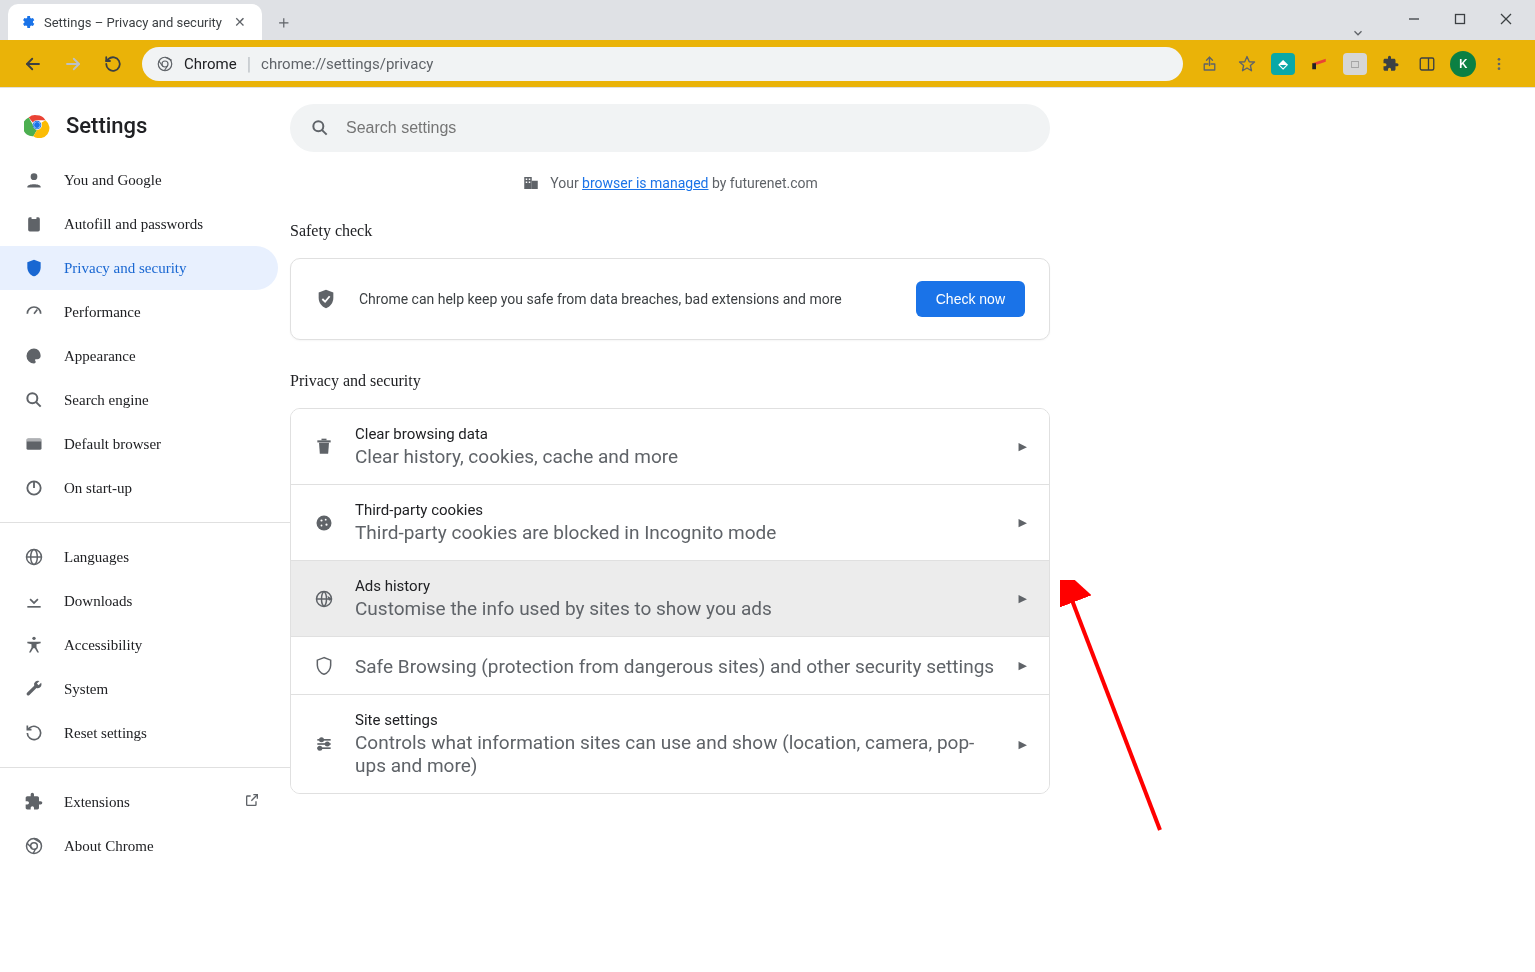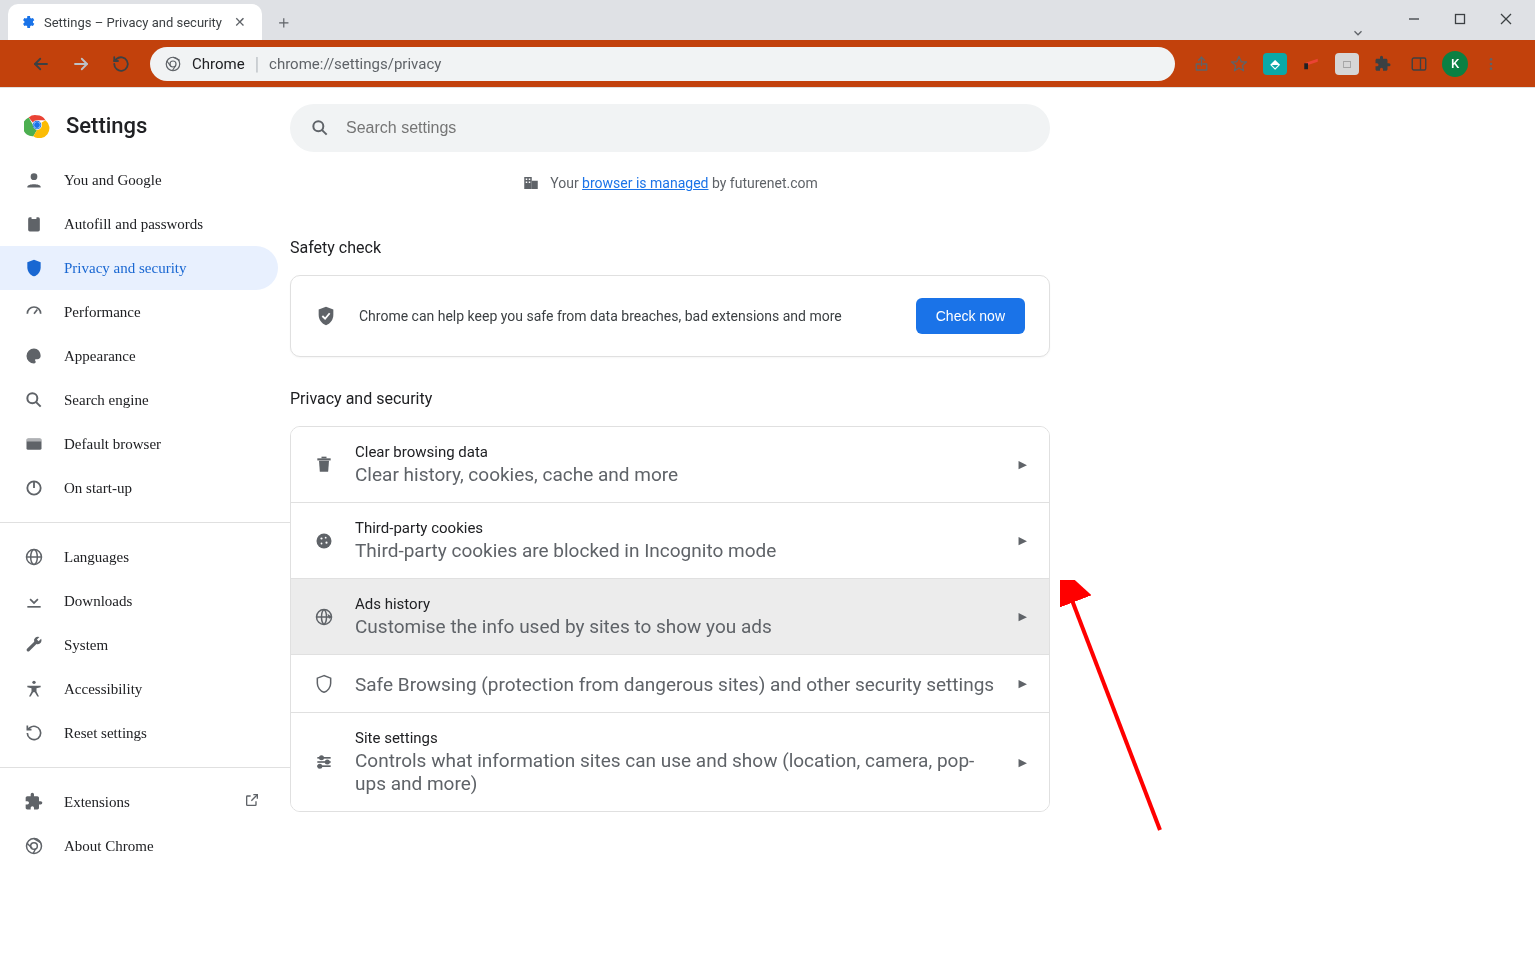--- a/index.html
+++ b/index.html
@@ -38,25 +38,25 @@
     width: 28px; height: 28px; display:flex; align-items:center; justify-content:center;
     font-size: 18px; color:#5f6368; margin-left:8px; margin-bottom:4px;
   }
   .titlebar-spacer { flex: 1; }
   .win-controls { display:flex; align-items:center; margin-bottom:6px; margin-right:6px; gap: 0; }
   .win-controls div { width:46px; height:30px; display:flex; align-items:center; justify-content:center; color:#3c4043; }
   .win-chevron { width:46px; display:flex; align-items:center; justify-content:center; color:#5f6368; margin-right:10px;}
 
   .toolbar {
     height: 48px;
-    background: #c2410c;
+    background: #eab308;
     border-bottom: 1px solid #e0e0e0;
     display: flex;
     align-items: center;
-    padding: 0 24px;
+    padding: 0 16px;
     gap: 6px;
   }
   .nav-btn {
     width: 34px; height: 34px; display:flex; align-items:center; justify-content:center;
     color:#5f6368; border-radius: 50%;
   }
   .nav-btn.disabled { color:#bdc1c6; }
   .omnibox {
     flex: 1;
     height: 34px;
@@ -113,21 +113,21 @@
   }
   .search input {
     border:none; background:transparent; outline:none; font-size:16px; color:#5f6368; flex:1;
   }
   .managed {
     display:flex; align-items:center; justify-content:center; gap:10px;
     font-size:14px; color:#5f6368; width:760px; padding:10px 0 18px;
   }
   .managed a { color:#1a73e8; text-decoration:underline; }
 
-  .section-title { font-size:16px; color:#202124; margin: 28px 0 18px; width:760px; }
+  .section-title { font-size:16px; color:#202124; margin: 12px 0 18px; width:760px;font-family:Liberation Serif, serif; }
 
   .card {
     width: 760px;
     border:1px solid #e0e0e0;
     border-radius:10px;
     background:#fff;
     box-shadow: 0 1px 2px rgba(0,0,0,0.04);
   }
   .card.safety { padding: 22px 24px; display:flex; align-items:center; gap:22px; margin-bottom:32px; }
   .safety-text { flex:1; font-size:14px; color:#3c4043; }
@@ -385,33 +385,33 @@
             <svg width="20" height="20" viewBox="0 0 24 24" fill="#5f6368">
               <path d="M12 3v10l4-4 1.4 1.4L12 16 6.6 10.4 8 9l4 4V3h0z"></path>
               <rect x="4" y="18" width="16" height="2"></rect>
             </svg>
           </span>
         <span>Downloads</span>
       </li>
       <li>
         <span class="icon">
             <svg width="20" height="20" viewBox="0 0 24 24" fill="#5f6368">
-              <path d="M21 6.5a4.5 4.5 0 0 1-6 4.24L6.5 19.24a2 2 0 1 1-2.83-2.83L12.26 8a4.5 4.5 0 0 1 6.24-5.5l-3 3 2 2 3-3c.3.6.5 1.3.5 2z"></path>
-            </svg>
-          </span>
-        <span>System</span>
-      </li>
-      <li>
-        <span class="icon">
-            <svg width="20" height="20" viewBox="0 0 24 24" fill="#5f6368">
               <circle cx="12" cy="4" r="2"></circle>
               <path d="M4 8h16v2l-5 1v4l3 6h-2l-3-5h-2l-3 5H6l3-6v-4L4 10z"></path>
             </svg>
           </span>
         <span>Accessibility</span>
+      </li>
+      <li>
+        <span class="icon">
+            <svg width="20" height="20" viewBox="0 0 24 24" fill="#5f6368">
+              <path d="M21 6.5a4.5 4.5 0 0 1-6 4.24L6.5 19.24a2 2 0 1 1-2.83-2.83L12.26 8a4.5 4.5 0 0 1 6.24-5.5l-3 3 2 2 3-3c.3.6.5 1.3.5 2z"></path>
+            </svg>
+          </span>
+        <span>System</span>
       </li>
       <li>
         <span class="icon">
             <svg width="20" height="20" viewBox="0 0 24 24" fill="none" stroke="#5f6368" stroke-width="2">
               <path d="M4 12a8 8 0 1 0 3-6.3L4 8"></path>
               <polyline points="4 3 4 8 9 8"></polyline>
             </svg>
           </span>
         <span>Reset settings</span>
       </li>

